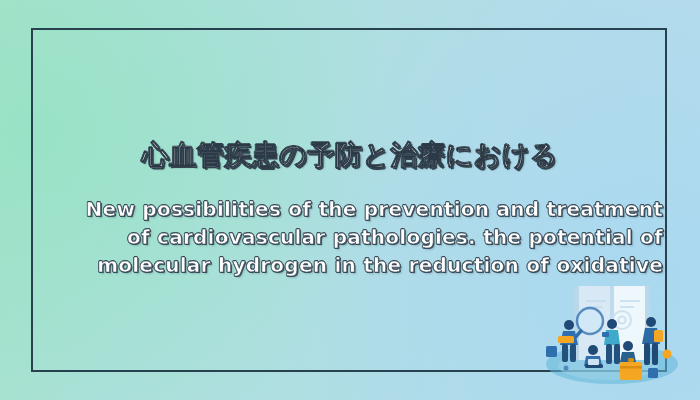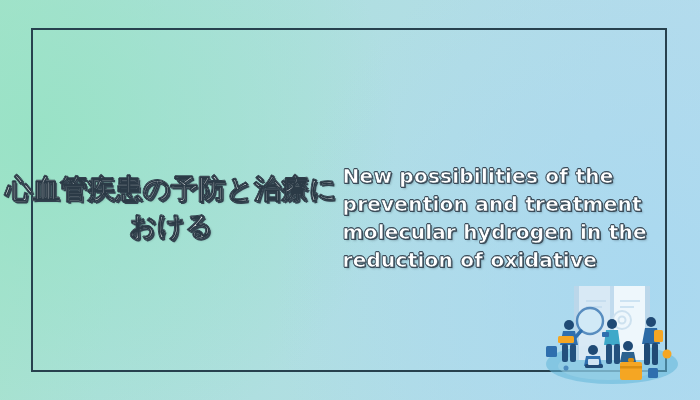--- a/index.html
+++ b/index.html
@@ -58,21 +58,21 @@
     pointer-events: none;
   }
 
   .content {
     position: absolute;
     left: 0;
     top: 0;
     width: 700px;
     height: 400px;
     display: flex;
-    flex-direction: row;
+    flex-direction: column;
     justify-content: center;
     align-items: center;
     padding-top: 14px;
     box-sizing: border-box;
   }
 
   .title-ja {
     width: 600px;
     text-align: center;
     font-size: 27px;
@@ -88,21 +88,21 @@
        0   -0.9px 0 #33434f,
        0    0.9px 0 #33434f,
        2.4px 2.4px 2px rgba(40,60,70,0.28);
     margin: 0 0 0 0;
   }
 
   .title-ja .ln { display: block; }
 
   .subtitle-en {
     width: 626px;
-    text-align: left;
+    text-align: right;
     font-size: 20px;
     line-height: 28px;
     font-weight: bold;
     letter-spacing: 0.25px;
     color: #ffffff;
     margin-top: 22px;
     -webkit-text-stroke: 0.55px #394b58;
     text-shadow:
        1.3px 1.3px 0 #3b4d5a,
       -0.7px  0    0 #3b4d5a,
@@ -133,20 +133,21 @@
   <div class="frame"></div>
 
   <div class="content">
 
     <h1 class="title-ja">
       <span class="ln">心血管疾患の予防と治療における</span>
     </h1>
 
     <div class="subtitle-en">
       <span class="ln">New possibilities of the prevention and treatment</span>
+      <span class="ln">of cardiovascular pathologies. the potential of</span>
       <span class="ln">molecular hydrogen in the reduction of oxidative</span>
     </div>
 
   </div>
 
   <div class="illustration">
     <svg viewBox="0 0 156 110" width="156" height="110" xmlns="http://www.w3.org/2000/svg">
 
       <ellipse cx="76" cy="84" rx="66" ry="20" fill="#63b6d8" opacity="0.55"></ellipse>
       <ellipse cx="72" cy="86" rx="50" ry="14" fill="#9fd3e8" opacity="0.5"></ellipse>

